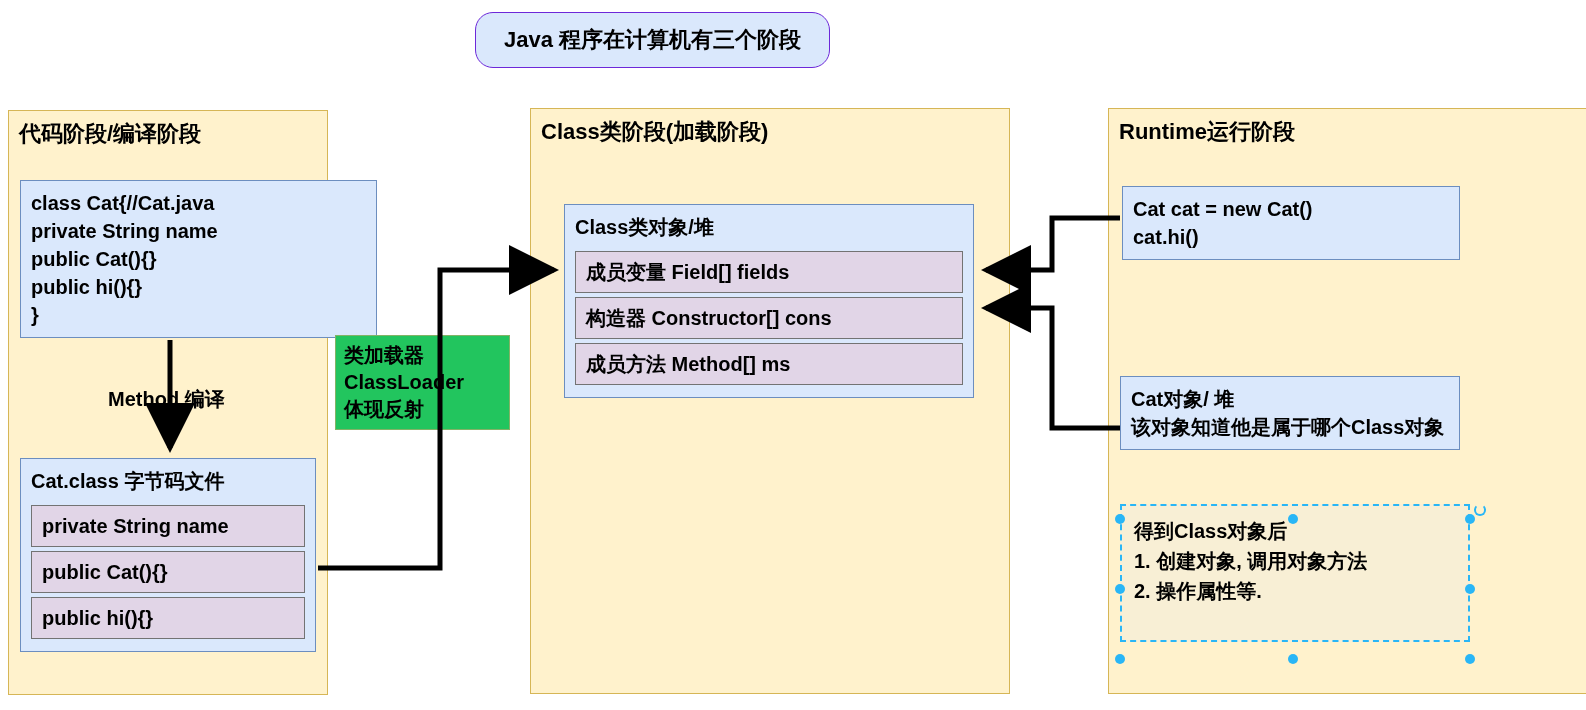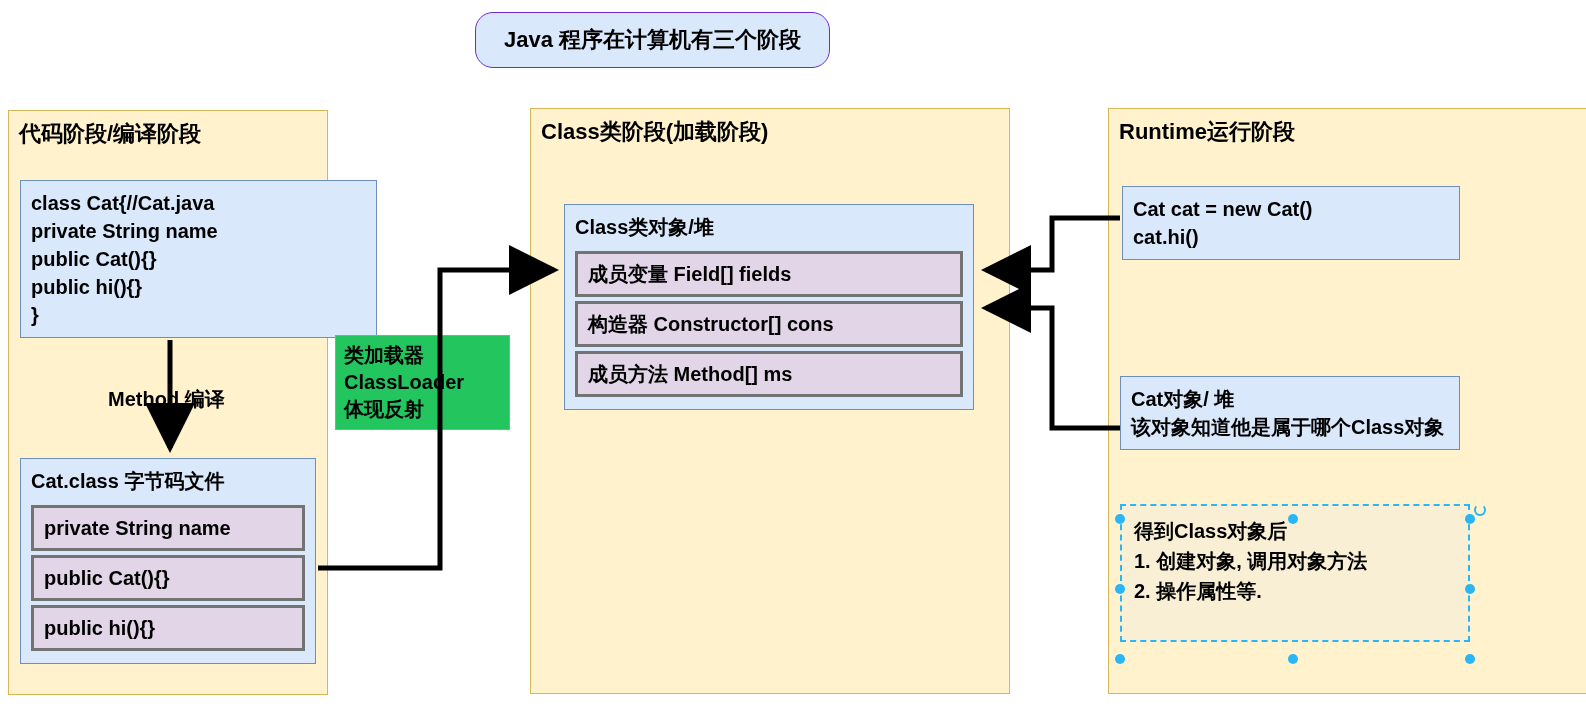--- a/index.html
+++ b/index.html
@@ -39,21 +39,21 @@
     line-height: 1.4;
     padding: 8px 10px;
   }
   .box-blue-inner {
     font-size: 20px;
     font-weight: bold;
     padding-bottom: 6px;
   }
   .box-pink {
     background: #e1d5e7;
-    border: 3px solid #737373;
+    border: 1px solid #737373;
     font-size: 20px;
     font-weight: bold;
     padding: 6px 10px;
     margin: 4px 0;
   }
   .box-green {
     position: absolute;
     background: #22c55e;
     border: 1px solid #82b366;
     font-size: 20px;

